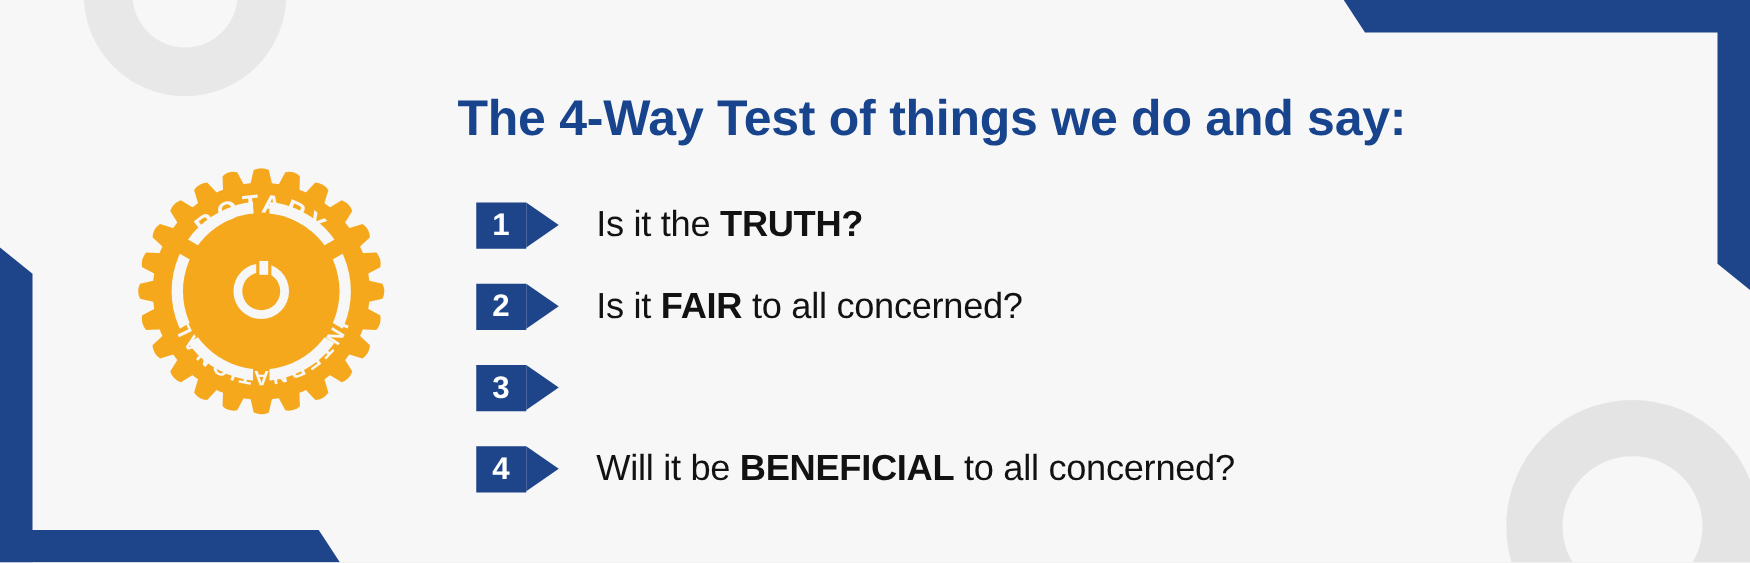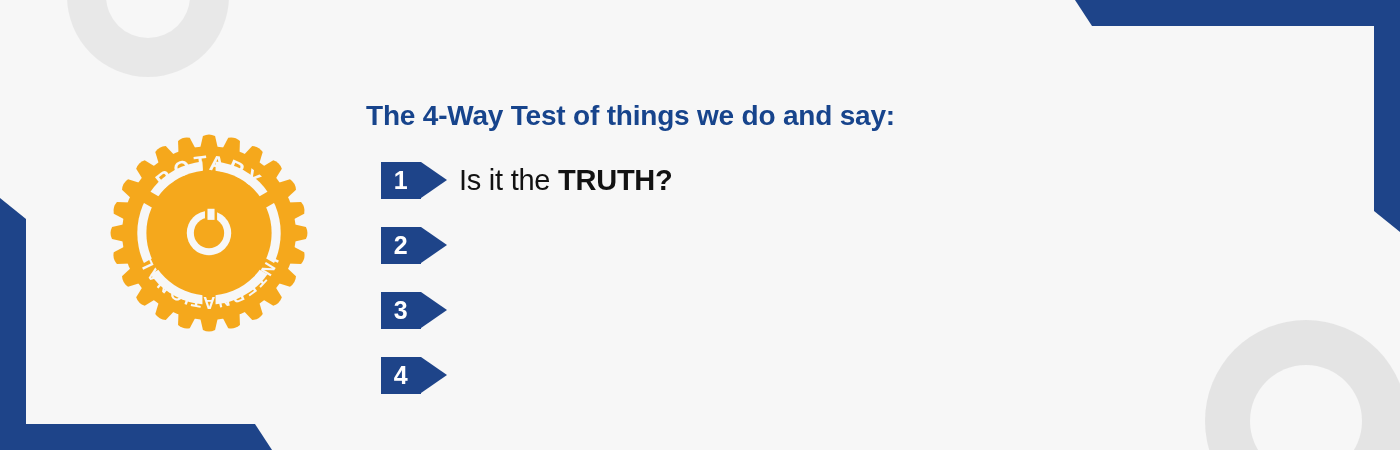--- a/index.html
+++ b/index.html
@@ -28,22 +28,22 @@
     width:202px; height:202px;
   }
   
   #content {
     position:absolute;
     left:366px; top:0;
     width:1000px; height:450px;
   }
   #title {
     position:absolute;
-    left:0; top:100px;
-    font-size:28px;
+    left:0; top:73px;
+    font-size:40px;
     font-weight:bold;
     letter-spacing:-0.2px;
     color:#17448c;
     white-space:nowrap;
   }
   #test-list {
     position:absolute;
     left:0; top:148px;
     width:1000px;
     list-style:none;
@@ -82,21 +82,21 @@
     align-items:center;
     justify-content:center;
     color:#ffffff;
     font-size:25px;
     font-weight:bold;
     line-height:1;
     letter-spacing:0.5px;
   }
   .test-text {
     flex:0 0 auto;
-    margin-left:12px;
+    margin-left:30px;
     font-size:29px;
     color:#121212;
     letter-spacing:-0.25px;
     white-space:nowrap;
     font-weight:normal;
   }
   .test-text b { font-weight:bold; }
 </style>
 </head>
 <body>
@@ -272,33 +272,35 @@
         </span>
         <span class="test-text"><span>Is it the </span><b>TRUTH?</b></span>
       </li>
 
       <li class="test-row">
         <span class="badge">
           <span class="badge-body"></span>
           <span class="badge-arrow"></span>
           <span class="badge-num">2</span>
         </span>
+        <span class="test-text"><span>Is it </span><b>FAIR</b><span> to all concerned?</span></span>
       </li>
 
       <li class="test-row">
         <span class="badge">
           <span class="badge-body"></span>
           <span class="badge-arrow"></span>
           <span class="badge-num">3</span>
         </span>
       </li>
 
       <li class="test-row">
         <span class="badge">
           <span class="badge-body"></span>
           <span class="badge-arrow"></span>
           <span class="badge-num">4</span>
         </span>
+        <span class="test-text"><span>Will it be </span><b>BENEFICIAL</b><span> to all concerned?</span></span>
       </li>
 
     </ul>
   </div>
 </div>
 
 </body></html>

